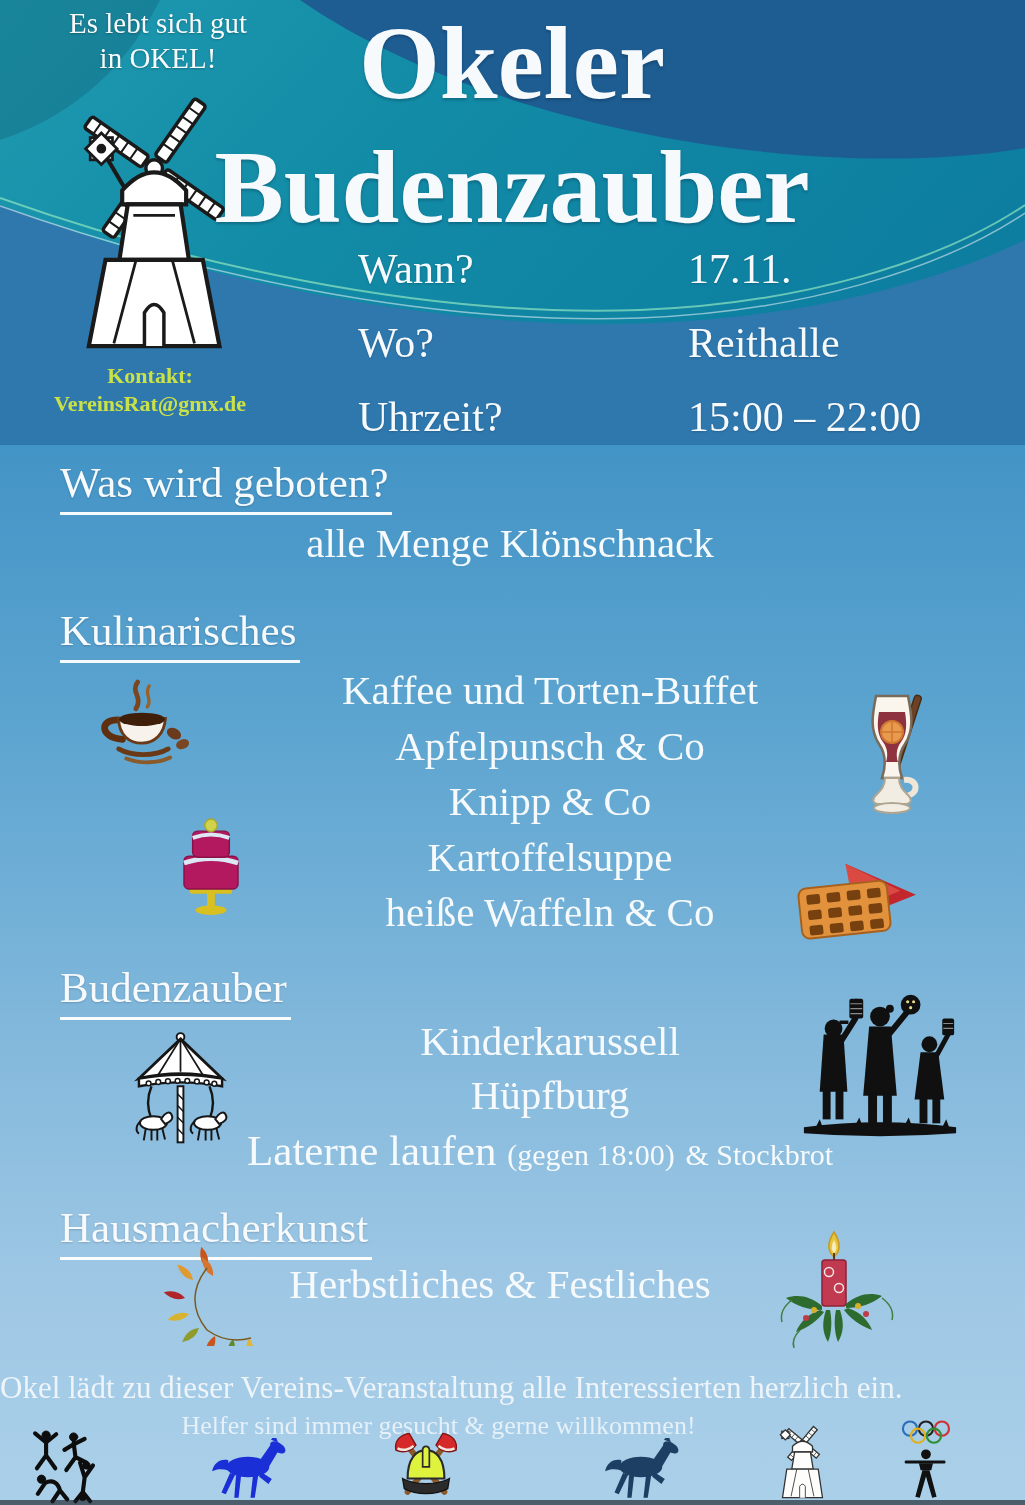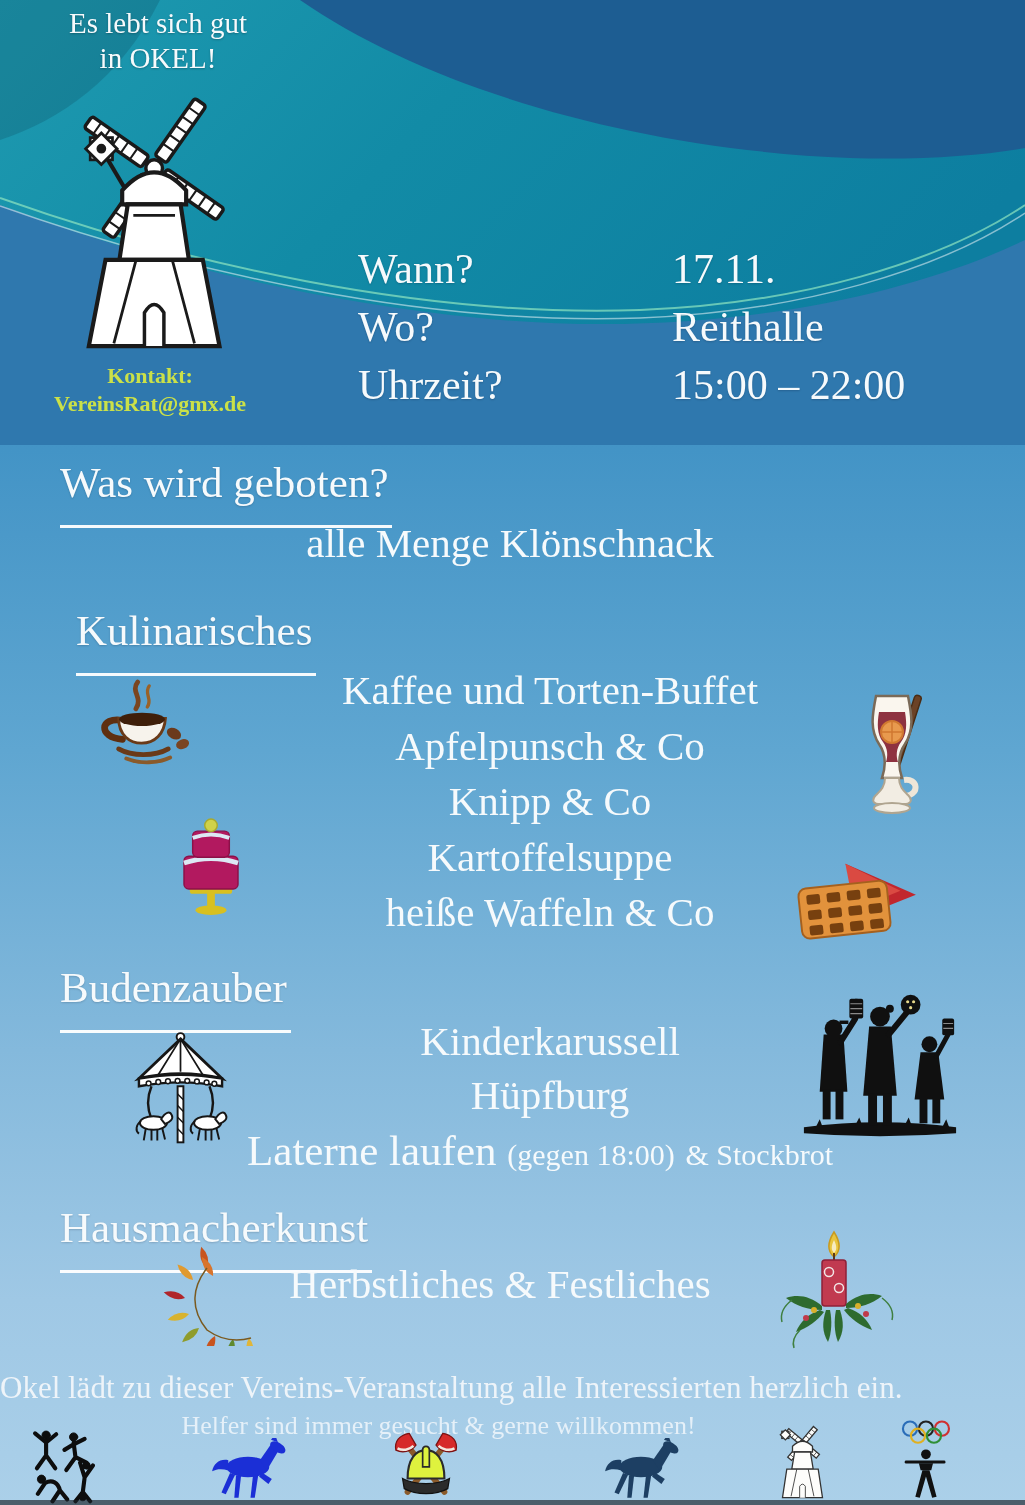--- a/index.html
+++ b/index.html
@@ -9,25 +9,25 @@
     color:#f6fafc;
     background:linear-gradient(180deg,#2f78ae 0px,#4394c6 450px,#5fa6d1 750px,#84b9dc 1050px,#9fc8e5 1300px,#abd0e9 1505px);
   }
   .abs{position:absolute;}
   .waves{left:0;top:0;width:1025px;height:445px;}
   .tagline{left:38px;top:6px;width:240px;text-align:center;font-size:29px;line-height:1.2;text-shadow:0 1px 2px rgba(0,0,0,.25);}
   .logo{left:60px;top:82px;}
   .contact{left:18px;top:362px;width:264px;text-align:center;font-size:22px;font-weight:bold;line-height:1.25;color:#cbe148;}
   .title{left:112px;top:8px;width:800px;text-align:center;font-weight:bold;font-size:104px;line-height:1.05;text-shadow:0 2px 3px rgba(0,10,30,.25);}
   .title .line2{margin-top:15px;}
-  .info{left:358px;top:240px;display:grid;grid-template-columns:314px auto;font-size:42px;line-height:58px;text-shadow:0 1px 2px rgba(0,10,30,.2);}
-  .heading{font-size:43px;display:inline-block;border-bottom:3px solid rgba(255,255,255,.95);padding:0 4px 18px 0;text-shadow:0 1px 2px rgba(0,10,30,.18);}
+  .info{left:358px;top:240px;display:grid;grid-template-columns:314px auto;font-size:42px;line-height:58px;text-shadow:0 1px 2px rgba(0,10,30,.2);gap:16px;}
+  .heading{font-size:43px;display:inline-block;border-bottom:3px solid rgba(255,255,255,.95);padding:0 4px 5px 0;text-shadow:0 1px 2px rgba(0,10,30,.18);}
   .h-offer{left:60px;top:458px;}
   .offer-item{left:60px;top:519px;width:900px;text-align:center;font-size:41px;}
-  .h-culinary{left:76px;top:606px;}
+  .h-culinary{left:60px;top:606px;}
   .culinary-list{left:70px;top:663px;width:960px;text-align:center;font-size:41px;line-height:55.5px;}
   .h-exciting{left:60px;top:963px;}
   .exciting-list{left:70px;top:1014px;width:960px;text-align:center;font-size:41px;line-height:54px;}
   .lantern-line{left:100px;top:1126px;width:880px;text-align:center;font-size:43px;}
   .lantern-line .small{font-size:30px;}
   .h-crafts{left:60px;top:1203px;}
   .crafts-item{left:85px;top:1260px;width:830px;text-align:center;font-size:41px;}
   .invite{left:0;top:1370px;width:1025px;font-size:31px;color:#eef4f9;}
   .helpers{left:0;top:1411px;width:877px;text-align:center;font-size:26px;color:rgba(238,245,250,.88);}
   .ic-coffee{left:90px;top:676px;}   .ic-cake{left:172px;top:808px;}
@@ -99,20 +99,24 @@
       <path d="M50,128 L34,188 M76,128 L92,188" stroke-width="2"></path>
       <path d="M56,190 L56,166 Q63,154 70,166 L70,190" stroke-width="2.5"></path>
     </g>
   </svg>
 
   <div class="abs contact">
     <div>Kontakt:</div>
     <div>VereinsRat@gmx.de</div>
   </div>
 
+  <div class="abs title">
+    <div class="line1">Okeler</div>
+    <div class="line2">Budenzauber</div>
+  </div>
 
   <div class="abs info">
     <div>Wann?</div>
     <div>17.11.</div>
     <div>Wo?</div>
     <div>Reithalle</div>
     <div>Uhrzeit?</div>
     <div>15:00 – 22:00</div>
   </div>
 

